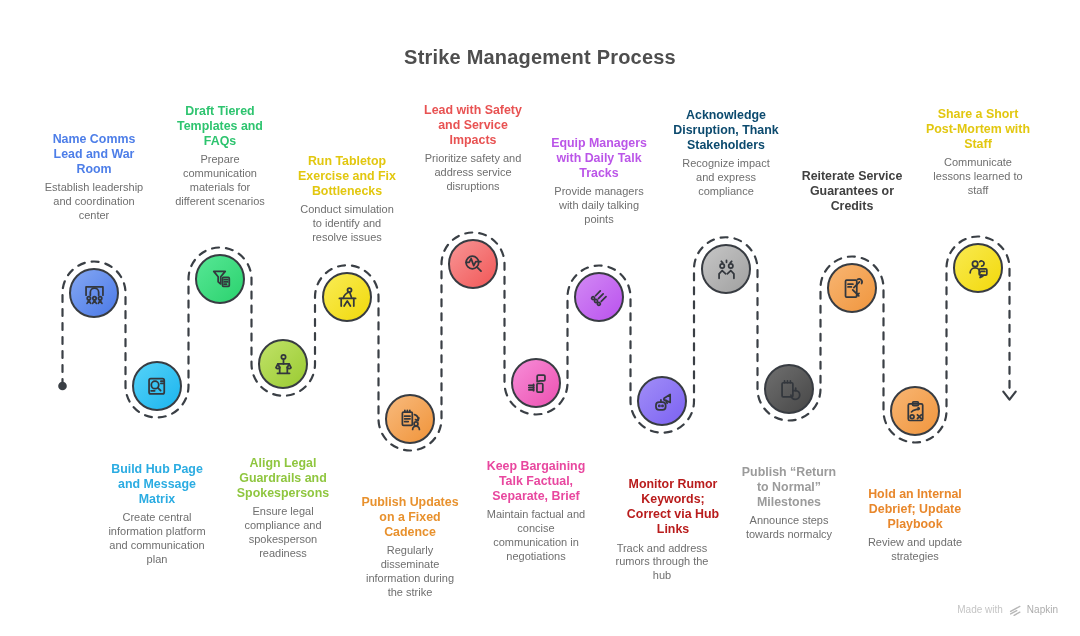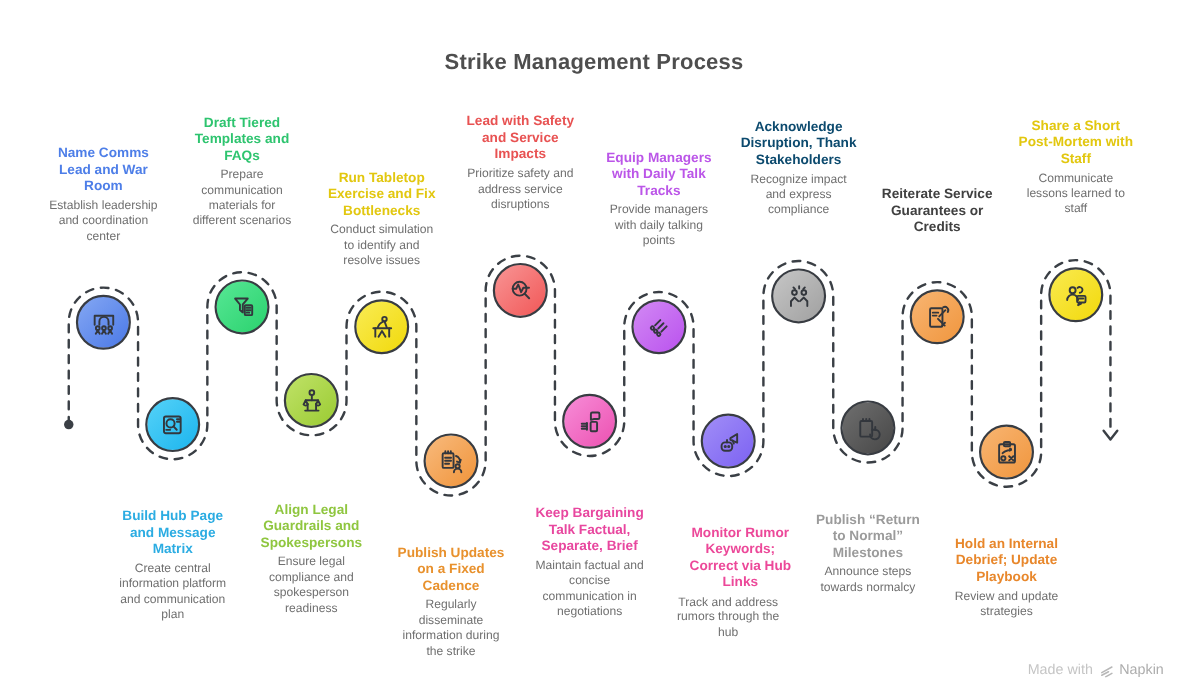--- a/index.html
+++ b/index.html
@@ -19,21 +19,21 @@
     border:2.4px solid #383C42;border-radius:50%;
     display:flex;align-items:center;justify-content:center;
   }
   .glyph{width:27px;height:27px;stroke:#33373D;stroke-width:1.55;fill:none;
     stroke-linecap:round;stroke-linejoin:round;}
   .txt{position:absolute;width:132px;text-align:center;}
   .txt .t{width:106px;margin:0 auto 4px auto;font-weight:700;font-size:12.4px;line-height:1.22;}
   .txt .d{width:102px;margin:0 auto;font-size:11px;line-height:1.27;color:#6F6F6F;}
   .watermark{
     position:absolute;right:22px;bottom:20px;display:flex;align-items:center;gap:5px;
-    font-size:13px;color:#C5C5C5;
+    font-size:10px;color:#C5C5C5;
   }
   .watermark .brand{color:#ADADAD;}
   .wm-glyph{width:14px;height:14px;stroke:#B8B8B8;stroke-width:1.6;fill:none;stroke-linecap:round;}
 </style>
 </head>
 <body>
 
 <div class="canvas">
   <h1 class="main-title">Strike Management Process</h1>
 
@@ -170,21 +170,21 @@
         <svg class="glyph" viewBox="0 0 24 24">
           <rect x="6.2" y="12.6" width="8.6" height="6.8" rx="2.8"></rect>
           <circle cx="9.2" cy="15.9" r="0.5" fill="#33373D"></circle>
           <circle cx="12" cy="15.9" r="0.5" fill="#33373D"></circle>
           <path d="M10.6 12.6v-2"></path>
           <path d="M13.4 9.2l5.4-3.4v7l-5.4-2.2a1.6 1.6 0 0 1 0-1.4z"></path>
           <path d="M15.2 11l.9 2.6"></path>
         </svg>
       </div>
       <div class="txt" style="left: 596px; top: 477px;">
-        <div class="t" style="color: #ec4899; margin-left: 24px;">Monitor Rumor Keywords; Correct via Hub Links</div>
+        <div class="t" style="color: #b91c1c; margin-left: 24px;">Monitor Rumor Keywords; Correct via Hub Links</div>
         <div class="d">Track and address rumors through the hub</div>
       </div>
       <div class="node" style="left: 701px; top: 244px; background: linear-gradient(135deg, rgb(198, 198, 198), rgb(160, 160, 160));">
         <svg class="glyph" viewBox="0 0 24 24">
           <circle cx="8.2" cy="8.9" r="1.9"></circle>
           <circle cx="15.8" cy="8.9" r="1.9"></circle>
           <path d="M5.4 19.8v-3.9l2.8-3 3.1 2.9"></path>
           <path d="M18.6 19.8v-3.9l-2.8-3-3.1 2.9"></path>
           <path d="M12 5.6V3.8M8.7 6.1L7.4 4.7M15.3 6.1l1.3-1.4"></path>
         </svg>

